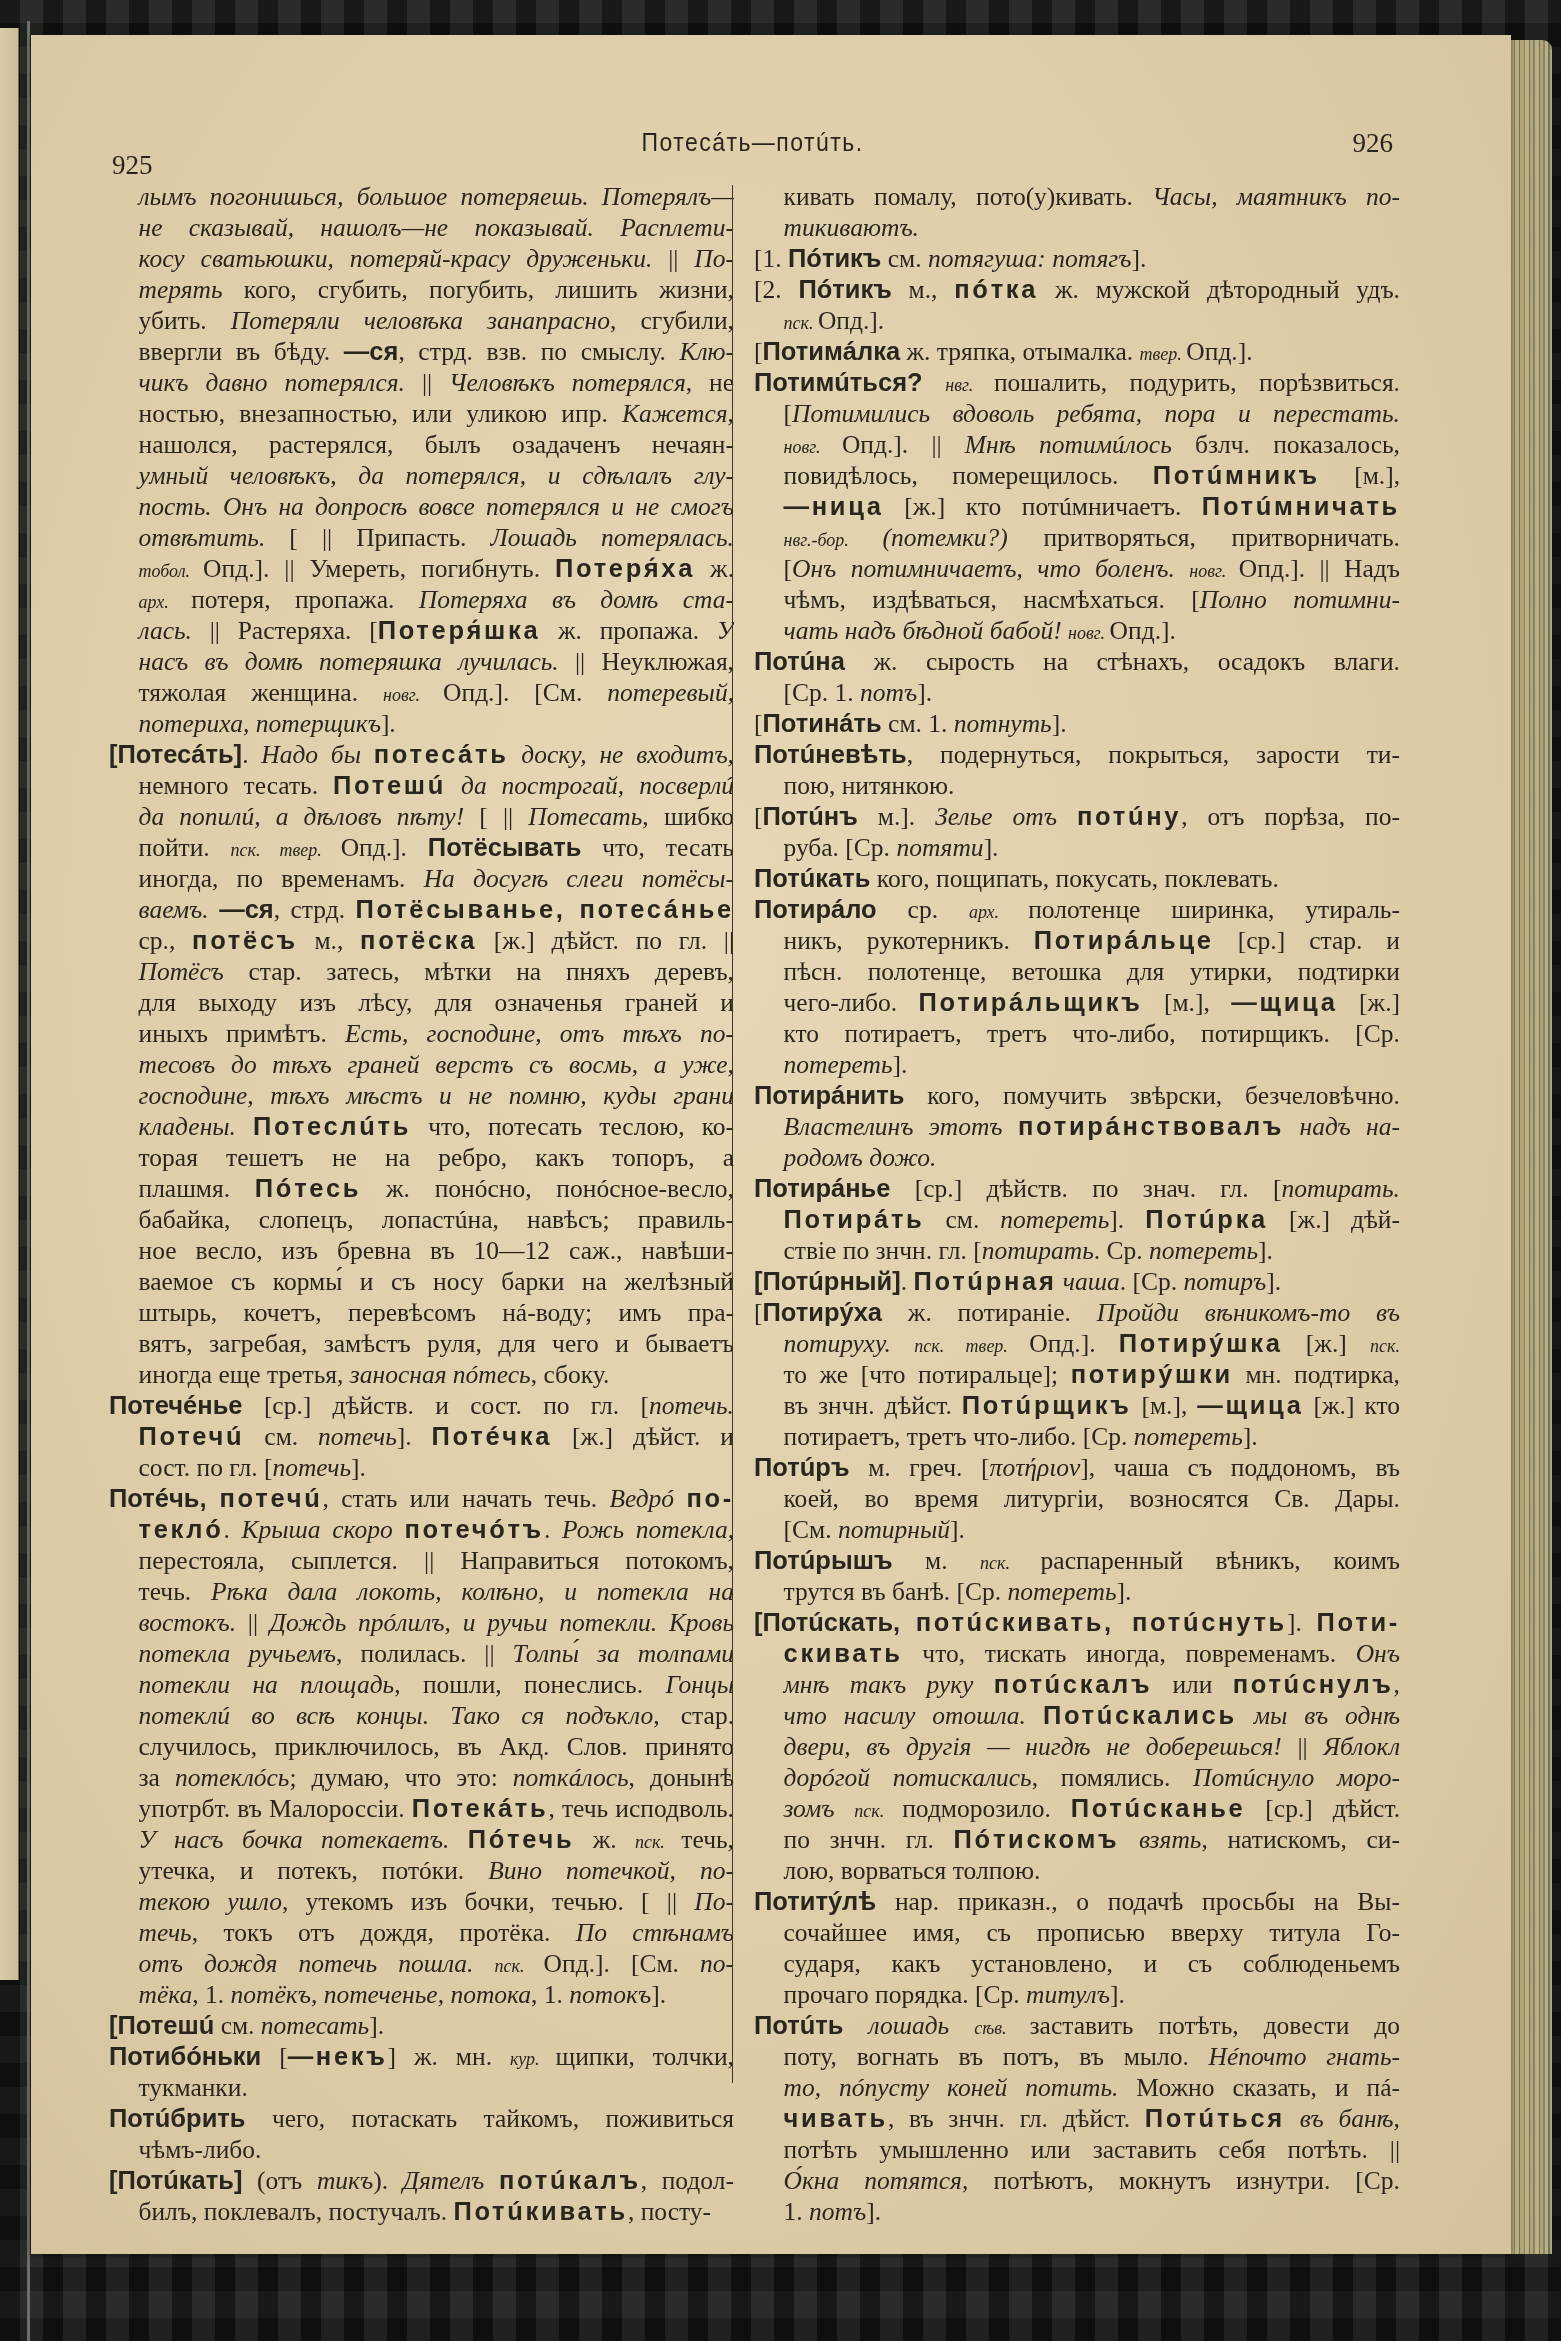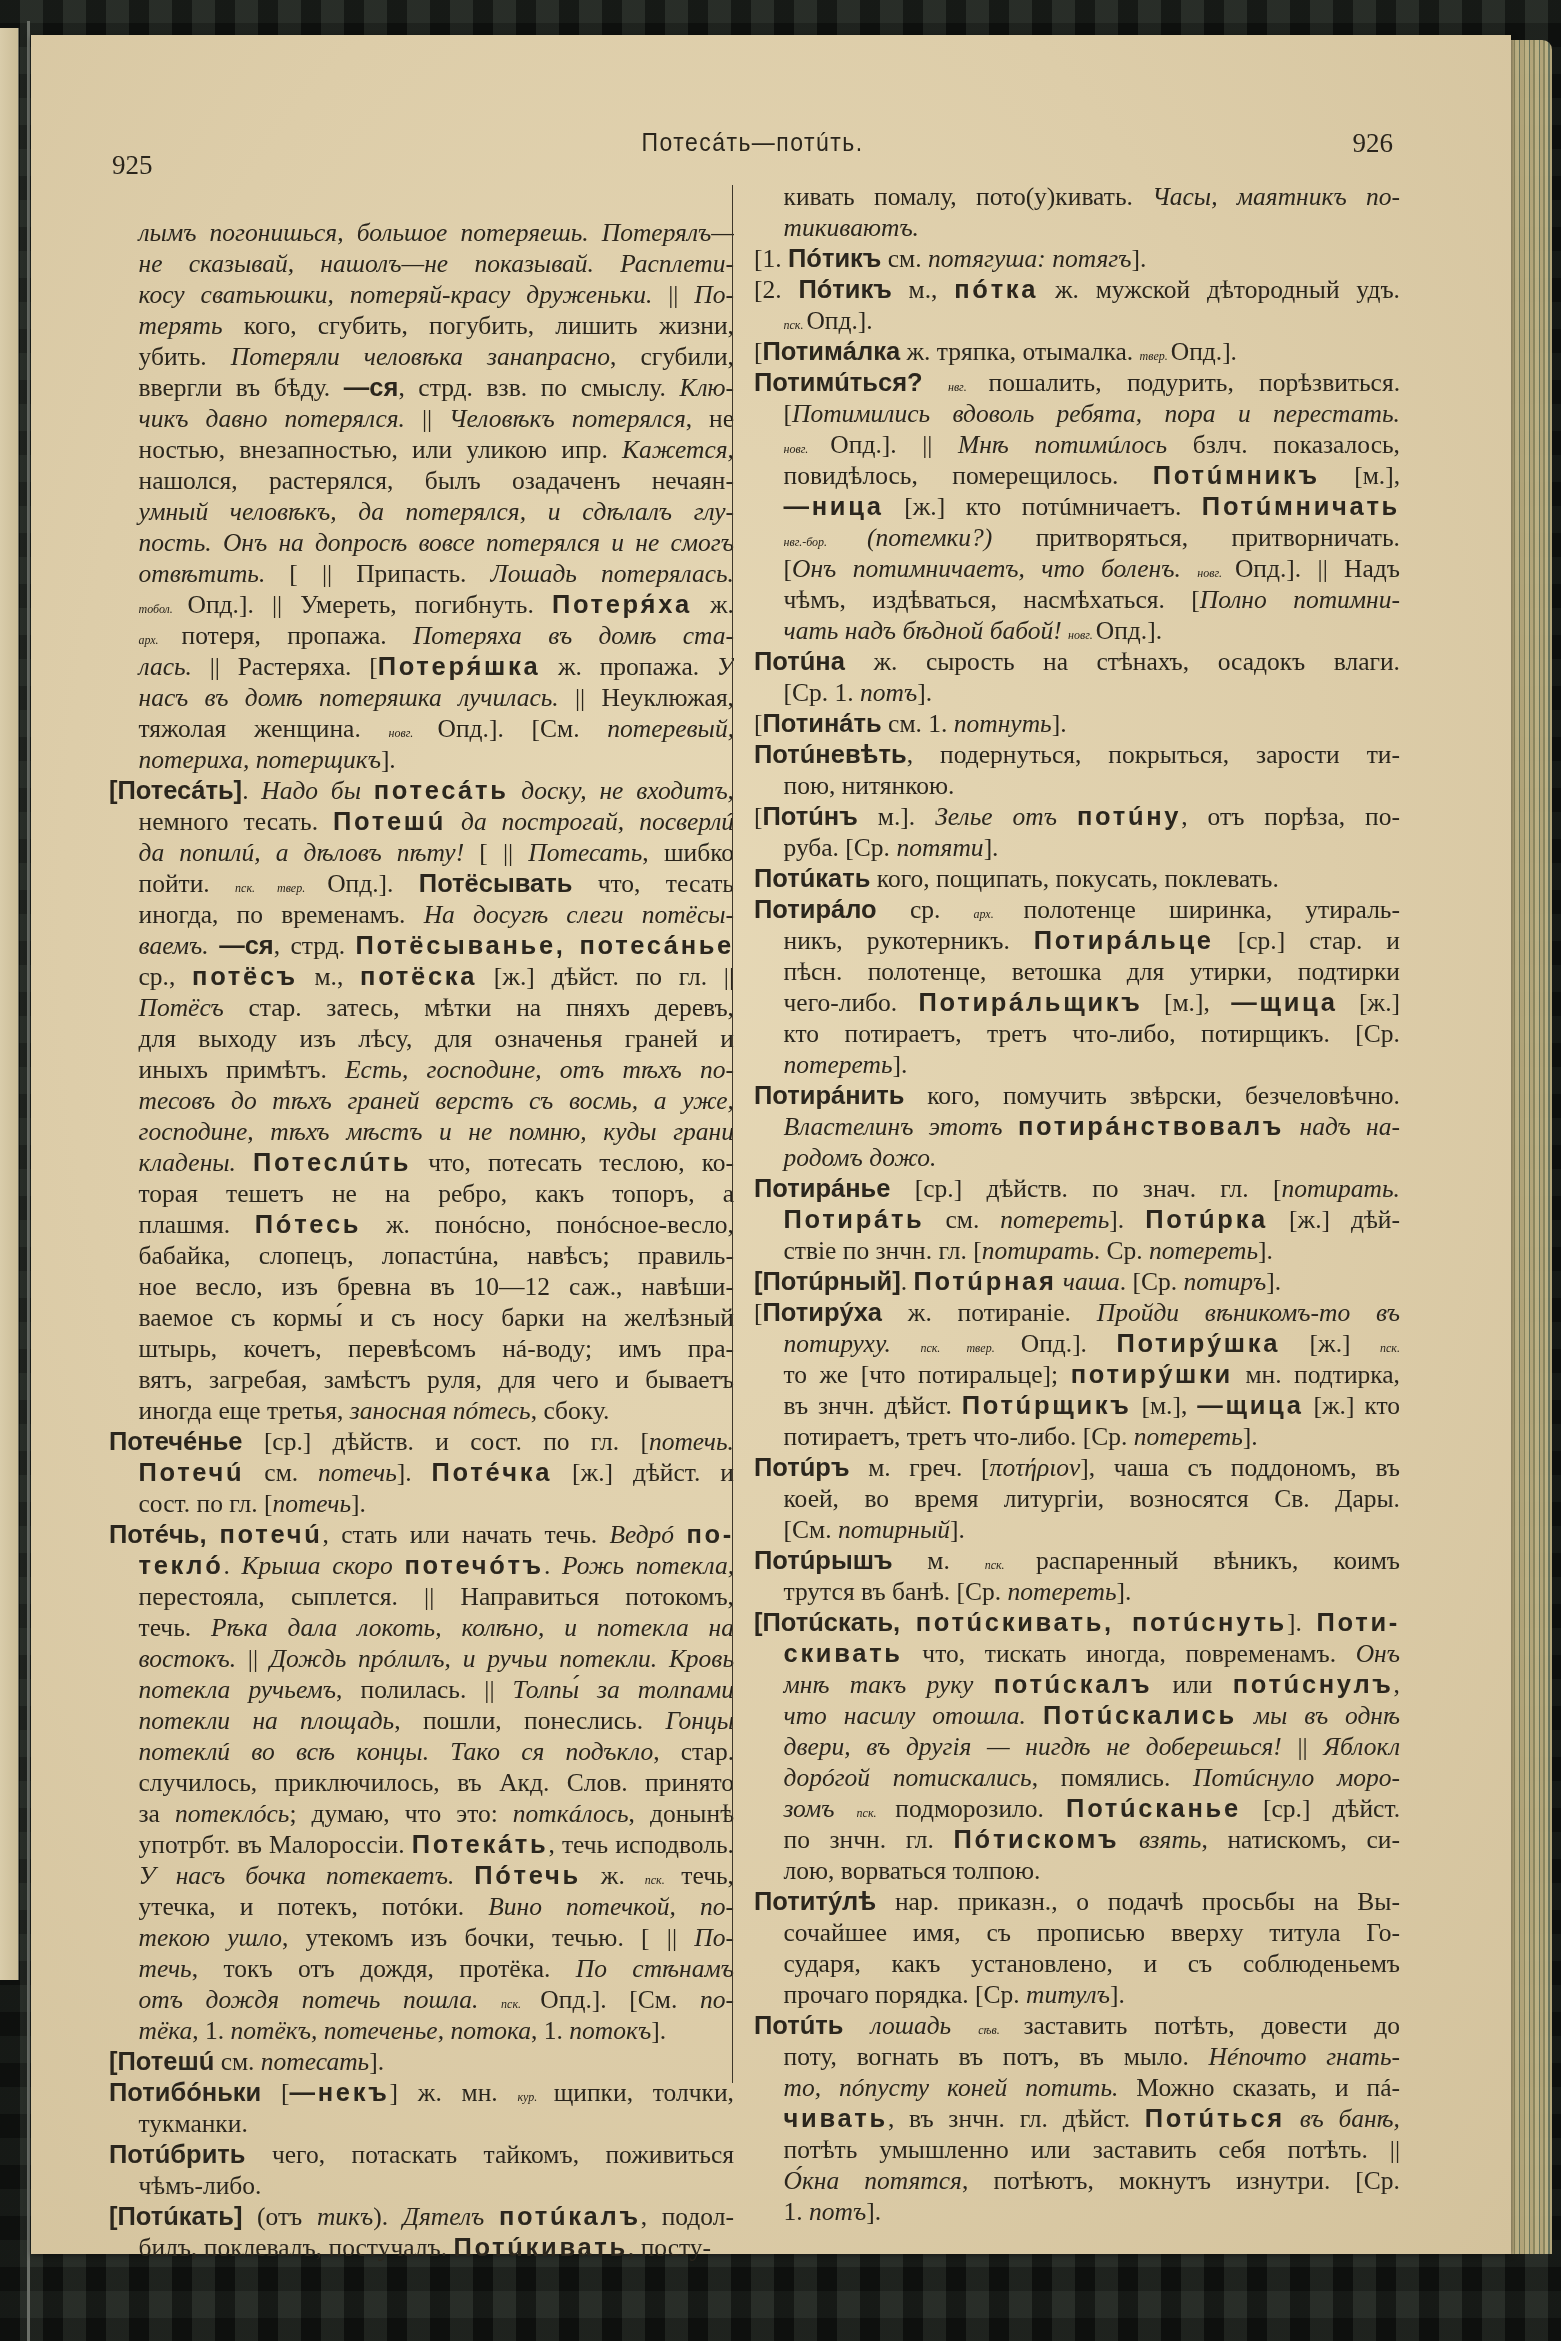--- a/index.html
+++ b/index.html
@@ -43,33 +43,33 @@
   .running-head {
     position: absolute; left: 0; right: 0; top: 0; text-align: center;
     font-family: "Liberation Sans", "DejaVu Sans", sans-serif;
     letter-spacing: 1.6px; font-size: 25px; transform: scaleX(0.92);
   }
   .col {
     position: absolute; top: 181px;
     color: #2b261d; font-size: 25.5px; line-height: 31px;
     font-family: "Liberation Serif", serif;
   }
-  .col-left { left: 109px; width: 625px; margin-top: 36px; }
+  .col-left { left: 109px; width: 625px; }
   .col-right { left: 754px; width: 646px; }
   .col-rule {
     position: absolute; left: 732px; top: 185px; width: 1.1px; height: 1898px;
     background: #3d362a;
   }
   .line { white-space: nowrap; overflow: hidden; height: 31px; text-align: justify; text-align-last: justify; }
   .line.last { text-align-last: left; }
   .line.indent { padding-left: 29.5px; }
   .seg-b { font-weight: bold; font-family: "Liberation Sans", "DejaVu Sans", sans-serif; transform: scaleX(0.9); }
   .seg-sp { font-weight: bold; letter-spacing: 2.7px; font-family: "Liberation Sans", "DejaVu Sans", sans-serif; }
   .seg-i { font-style: italic; }
-  .seg-s { font-size: 12px; font-style: italic; }
+  .seg-s { font-size: 18px; font-style: italic; }
   .entry { display: block; }
 </style>
 </head>
 <body>
 
 <div class="bg-texture"></div>
 <div class="left-page-edge"></div>
 <div class="spine-line"></div>
 <div class="gilt-edge"></div>
 

